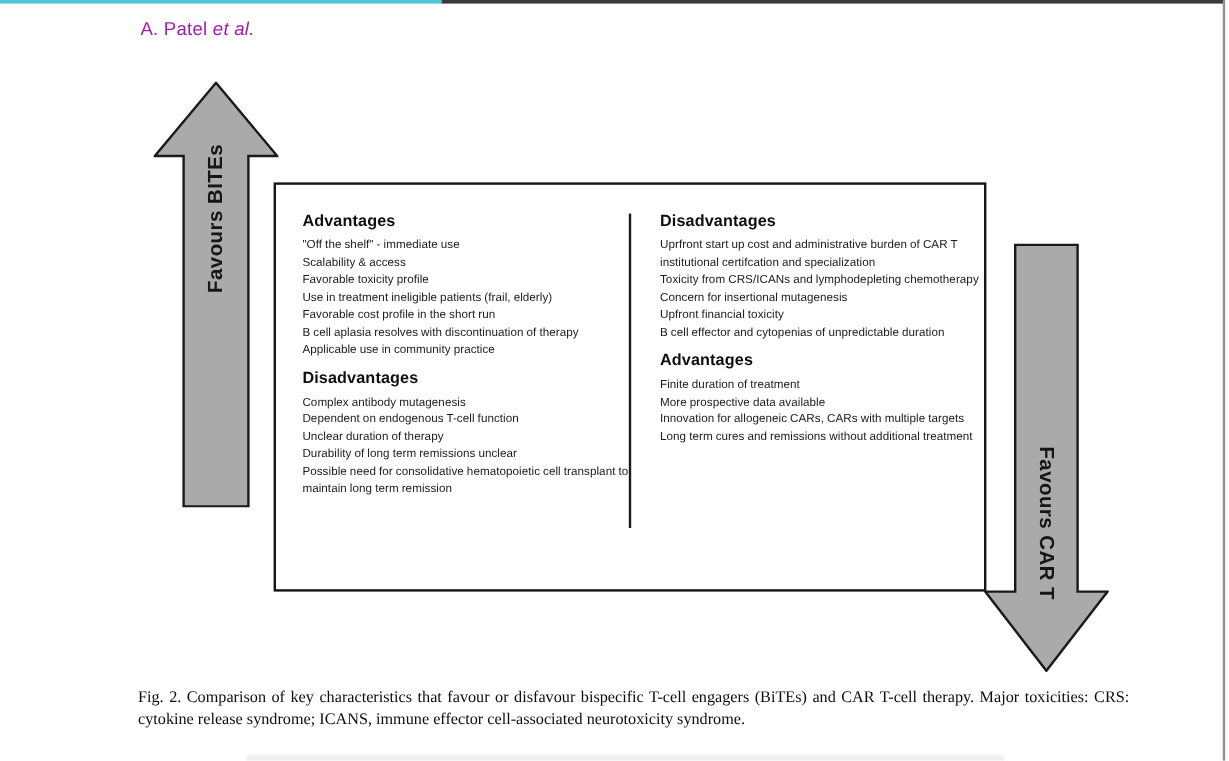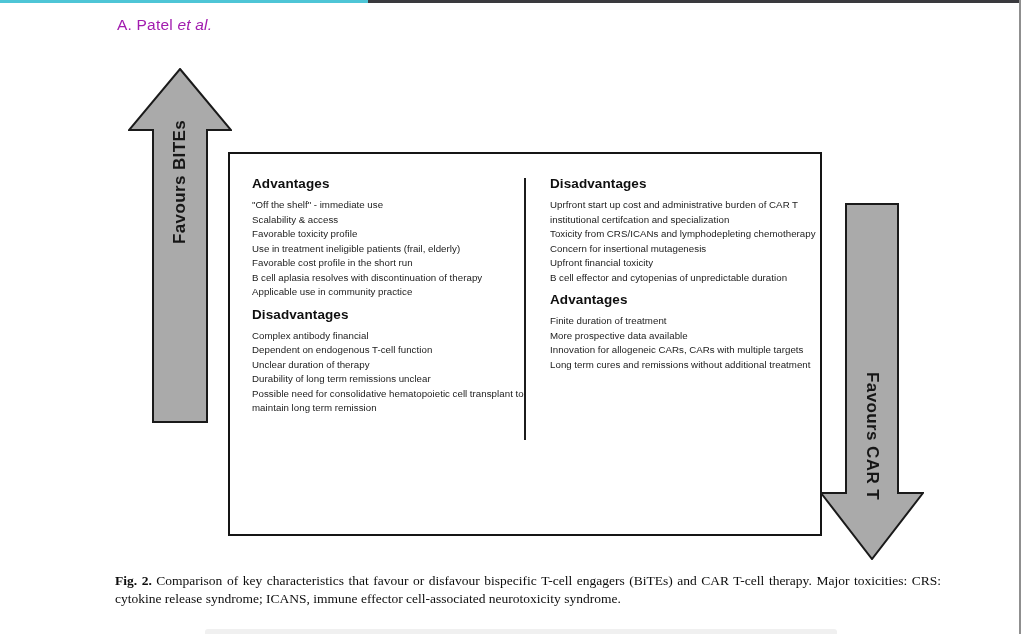--- a/index.html
+++ b/index.html
@@ -30,21 +30,21 @@
   .arrow-label {
     position: absolute; left: 50%;
     white-space: nowrap;
     font-size: 17px; font-weight: 600; color: #161616; letter-spacing: 0.4px;
   }
   .arrow-label.up   { top: 114px; transform: translate(-50%, -50%) rotate(-90deg); }
   .arrow-label.down { top: 233px; transform: translate(-50%, -50%) rotate(90deg); }
   
   .compare-box {
     position: absolute; left: 228px; top: 152px;
-    width: 594px; height: 384px;
+    width: 594px; height: 341px;
     border: 2px solid #151515; background: #fff;
   }
   .divider {
     position: absolute; left: 294px; top: 24px;
     width: 2px; height: 262px; background: #1c1c1c;
   }
   .col { position: absolute; top: 22px; width: 274px; }
   .col-left  { left: 22px; }
   .col-right { left: 320px; }
   .col h3 {
@@ -56,21 +56,21 @@
     font-size: 9.7px; line-height: 14.5px; color: #1b1b1b;
     letter-spacing: 0.05px; word-spacing: -0.2px;
   }
   
   .caption {
     position: absolute; left: 115px; top: 572px; width: 826px;
     font-family: "Liberation Serif", serif;
     font-size: 13.5px; line-height: 17.5px; color: #0d0d0d;
     text-align: justify;
   }
-  .caption .fig-label { font-weight: bold; margin-top: 13px; }
+  .caption .fig-label { font-weight: normal; margin-top: 13px; }
   
   .next-page-edge {
     position: absolute; left: 205px; top: 629px; width: 632px; height: 5px;
     background: #f0f0f0; border-radius: 3px 3px 0 0;
   }
 </style>
 </head>
 <body>
 
 <div class="strip strip-cyan" style="background: rgb(78, 197, 214);"></div>
@@ -98,21 +98,21 @@
           <div class="item">Favorable toxicity profile</div>
           <div class="item">Use in treatment ineligible patients (frail, elderly)</div>
           <div class="item">Favorable cost profile in the short run</div>
           <div class="item">B cell aplasia resolves with discontinuation of therapy</div>
           <div class="item">Applicable use in community practice</div>
         </div>
     </div>
     <div class="sec2">
       <h3>Disadvantages</h3>
       <div>
-          <div class="item">Complex antibody financial</div>
+          <div class="item">Complex antibody mutagenesis</div>
           <div class="item">Dependent on endogenous T-cell function</div>
           <div class="item">Unclear duration of therapy</div>
           <div class="item">Durability of long term remissions unclear</div>
           <div class="item">Possible need for consolidative hematopoietic cell transplant to maintain long term remission</div>
         </div>
     </div>
   </div>
 
   <div class="col col-right">
     <div class="sec1">

